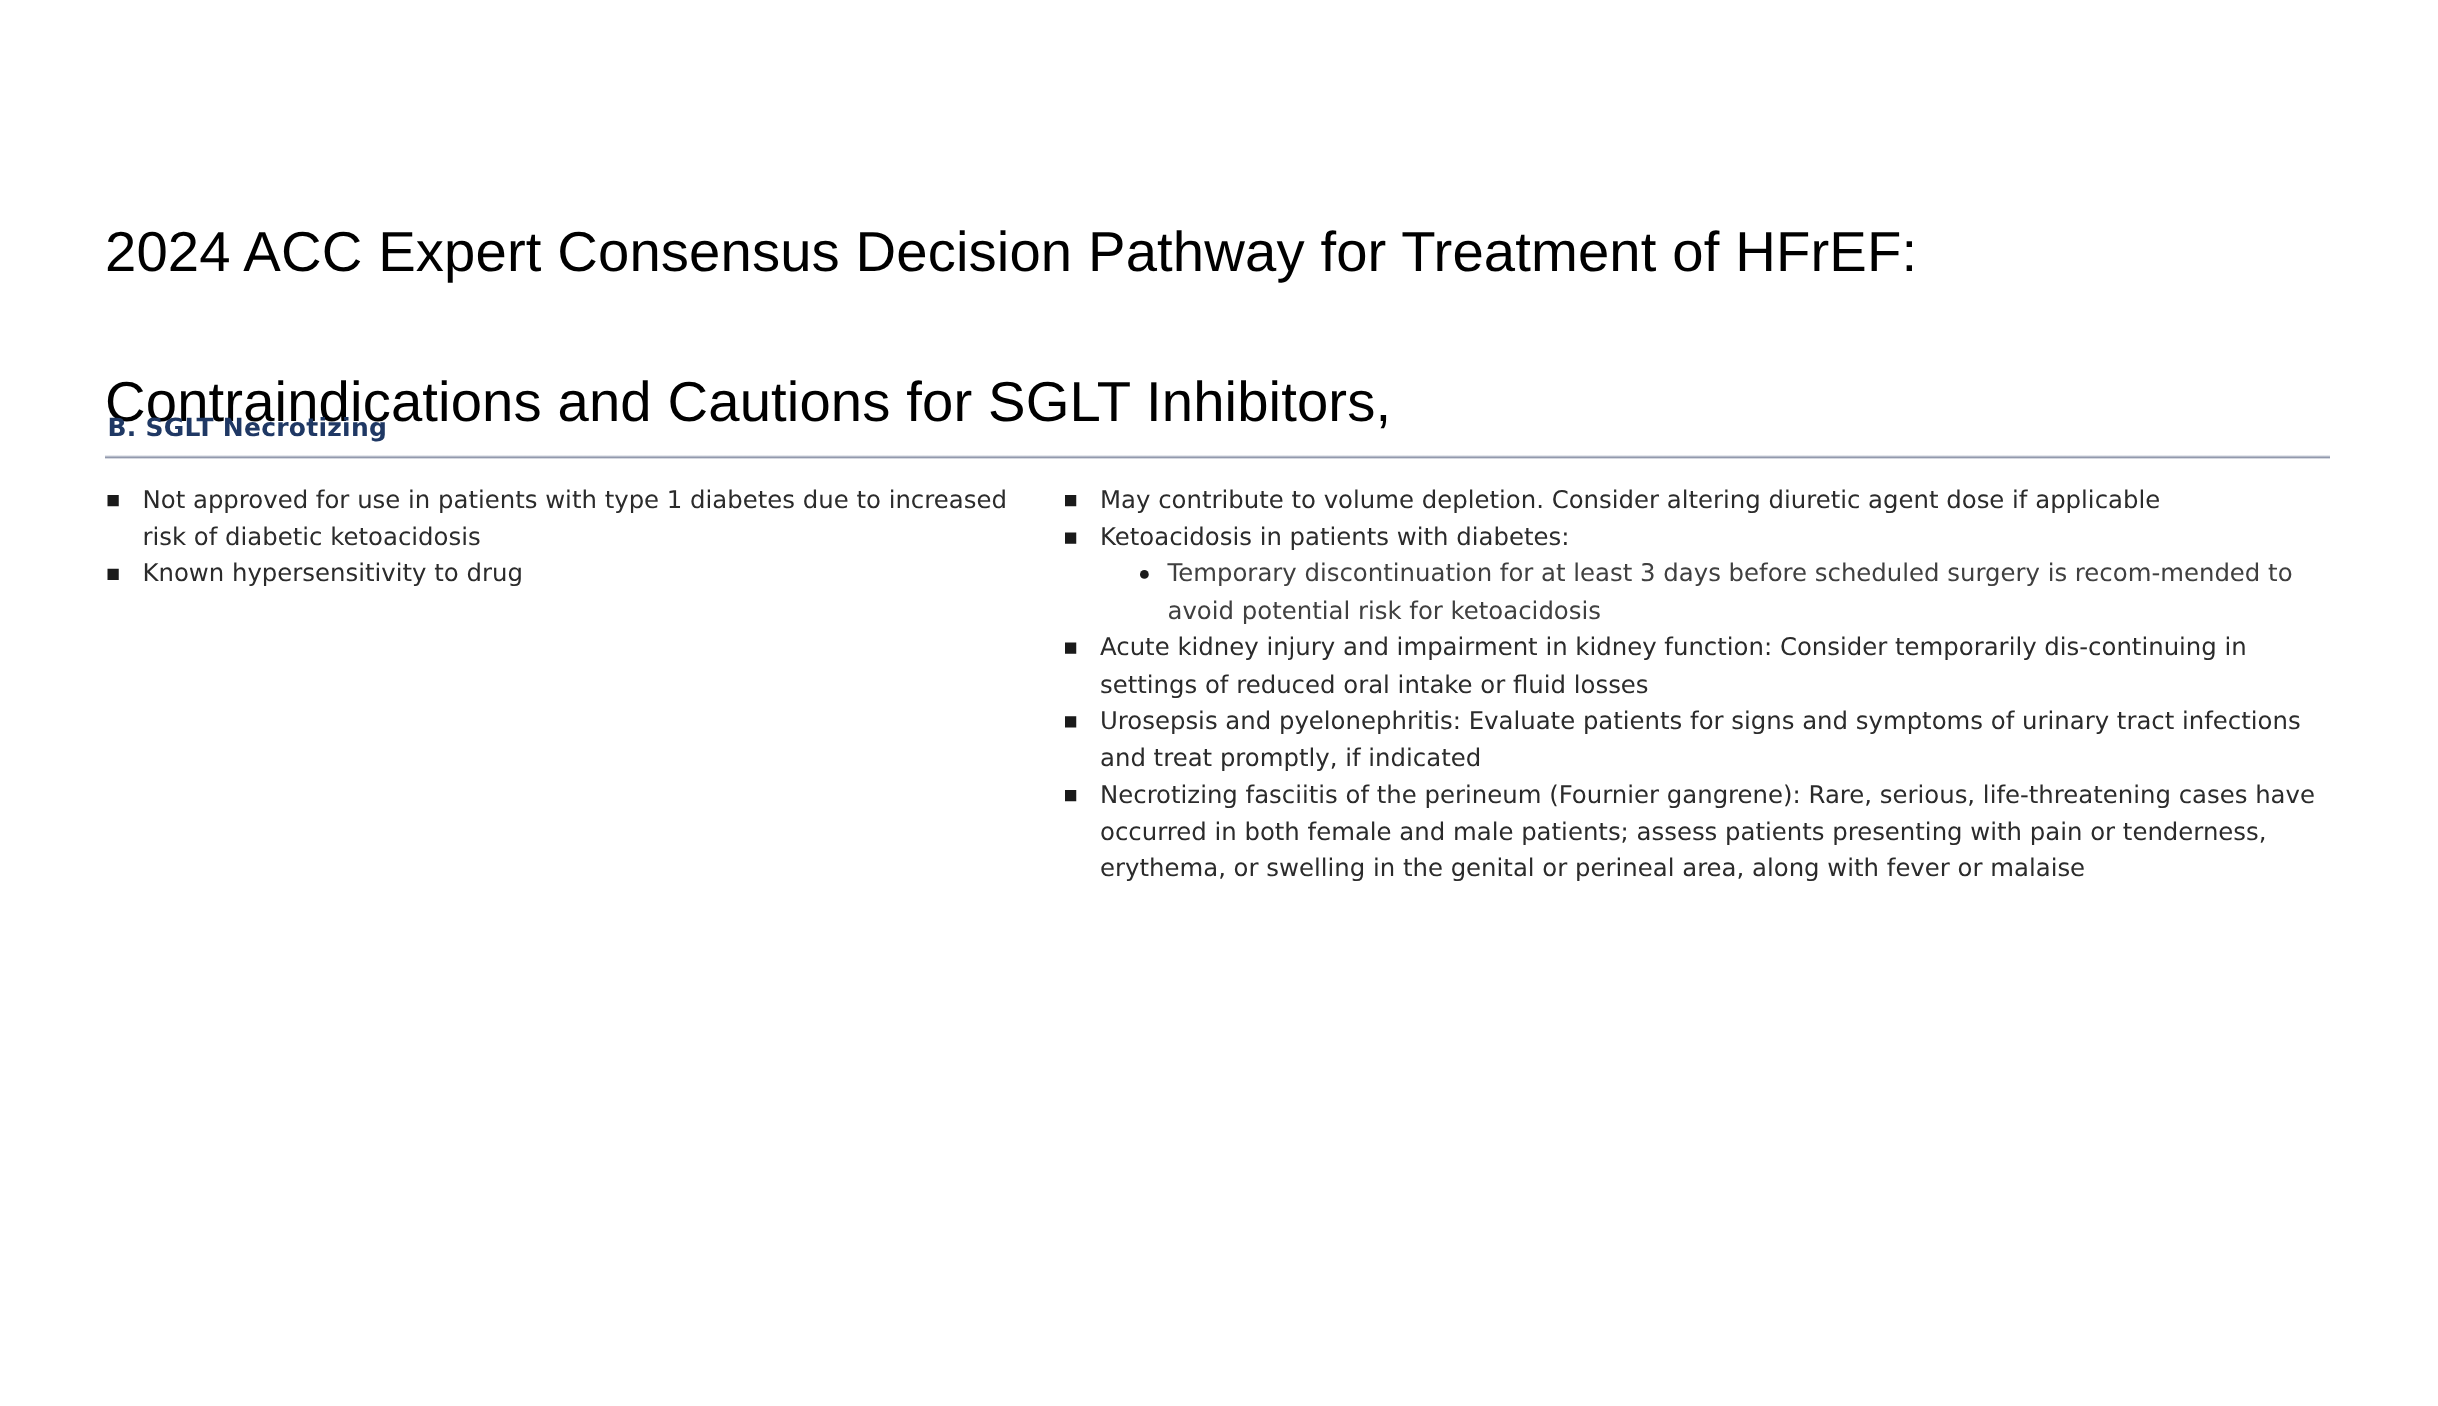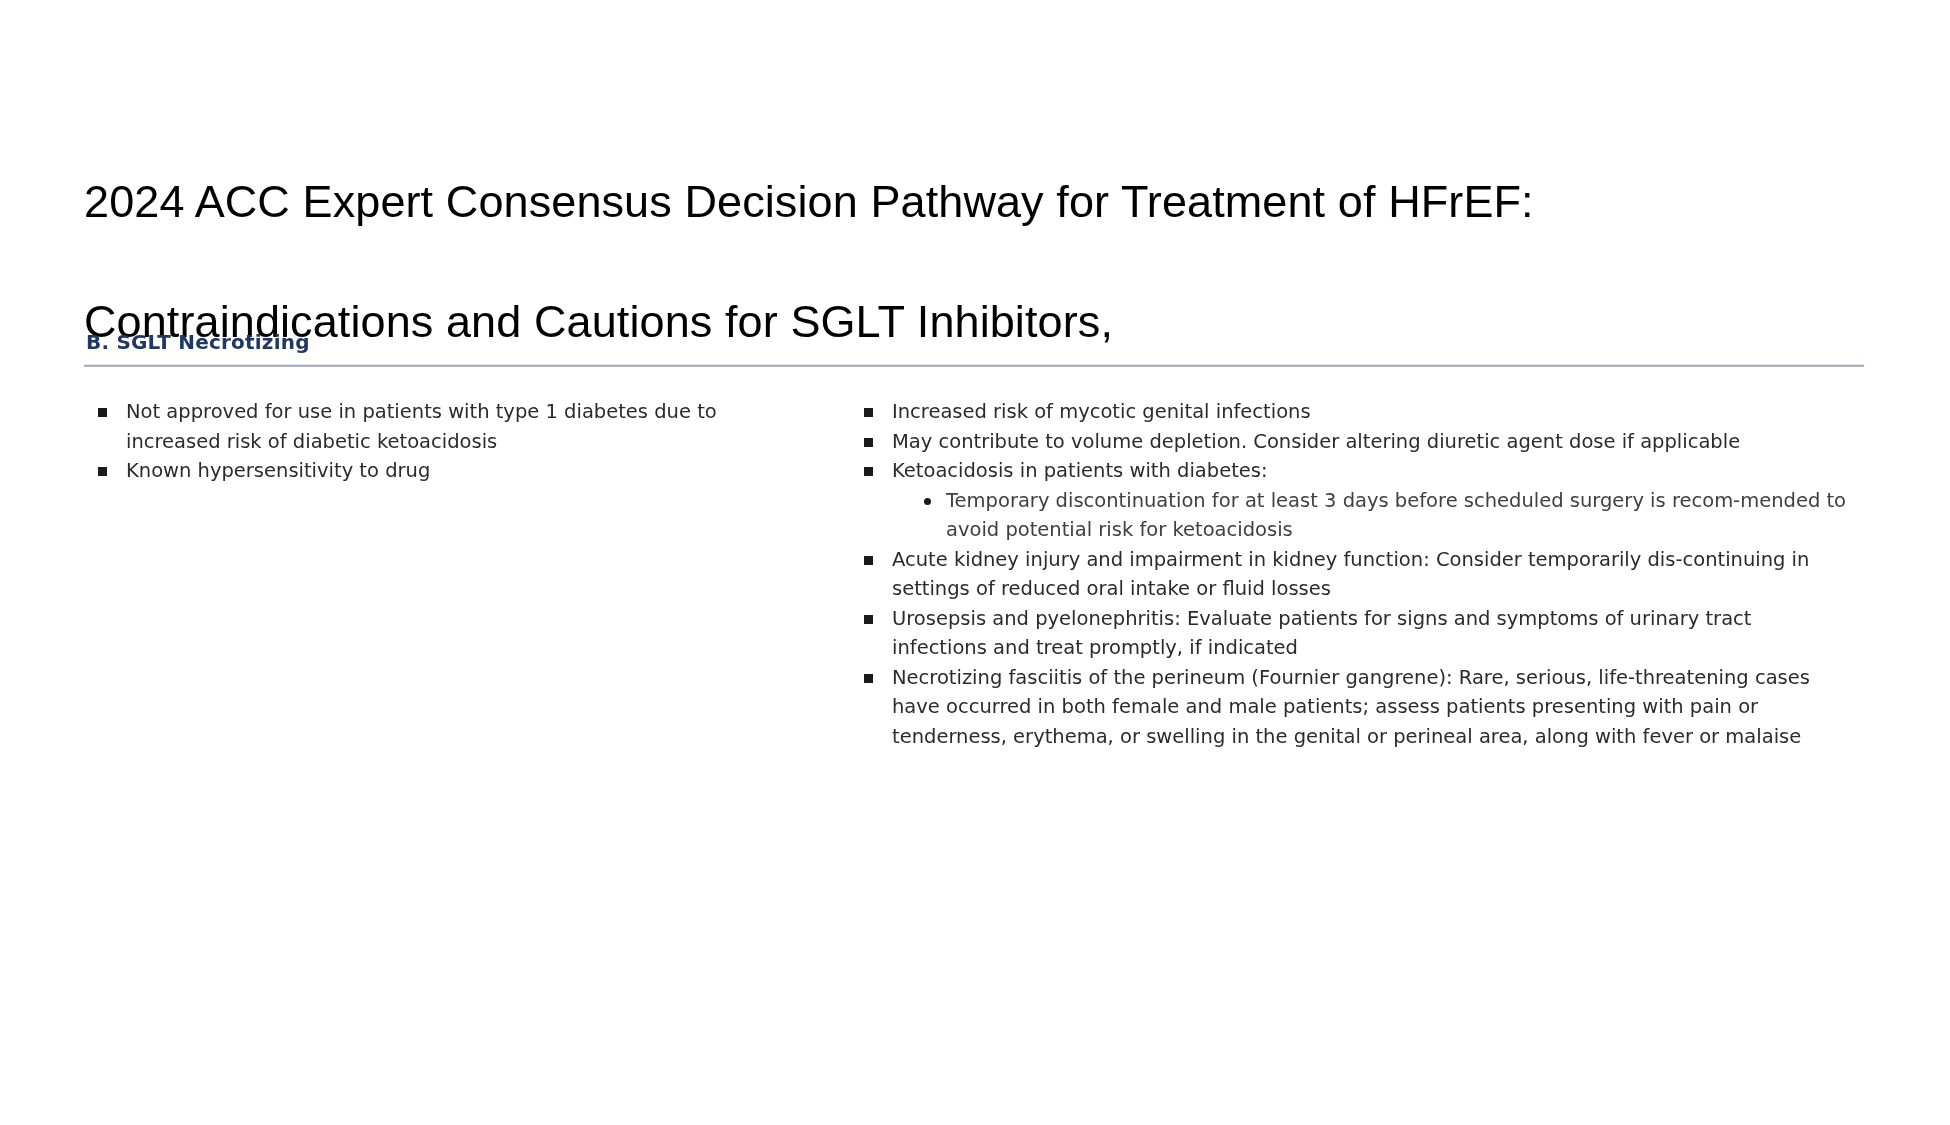--- a/index.html
+++ b/index.html
@@ -72,21 +72,21 @@
     flex: 0 0 742px;
   }
 
   .col-right {
     flex: 1 1 auto;
     padding-left: 24px;
   }
 
   ul.blist {
     list-style: none;
-    margin: 12px;
+    margin: 0;
     padding: 0;
   }
 
   ul.blist > li {
     position: relative;
     padding-left: 30px;
     font-family: "DejaVu Sans", sans-serif;
     font-size: 19.5px;
     line-height: 29.5px;
     color: #2b2b2b;
@@ -168,24 +168,20 @@
             <span class="txt">Known hypersensitivity to drug</span>
           </li>
         </ul>
       </div>
 
       <div class="col-right">
         <ul class="blist">
 
 
 
-          <li>
-            <span class="sq"></span>
-            <span class="txt">Increased risk of mycotic genital infections</span>
-          </li>
 
           <li>
             <span class="sq"></span>
             <span class="txt">May contribute to volume depletion. Consider altering diuretic agent dose if applicable</span>
           </li>
 
           <li>
             <span class="sq"></span>
             <span class="txt">Ketoacidosis in patients with diabetes:</span>
             <ul class="sublist">

